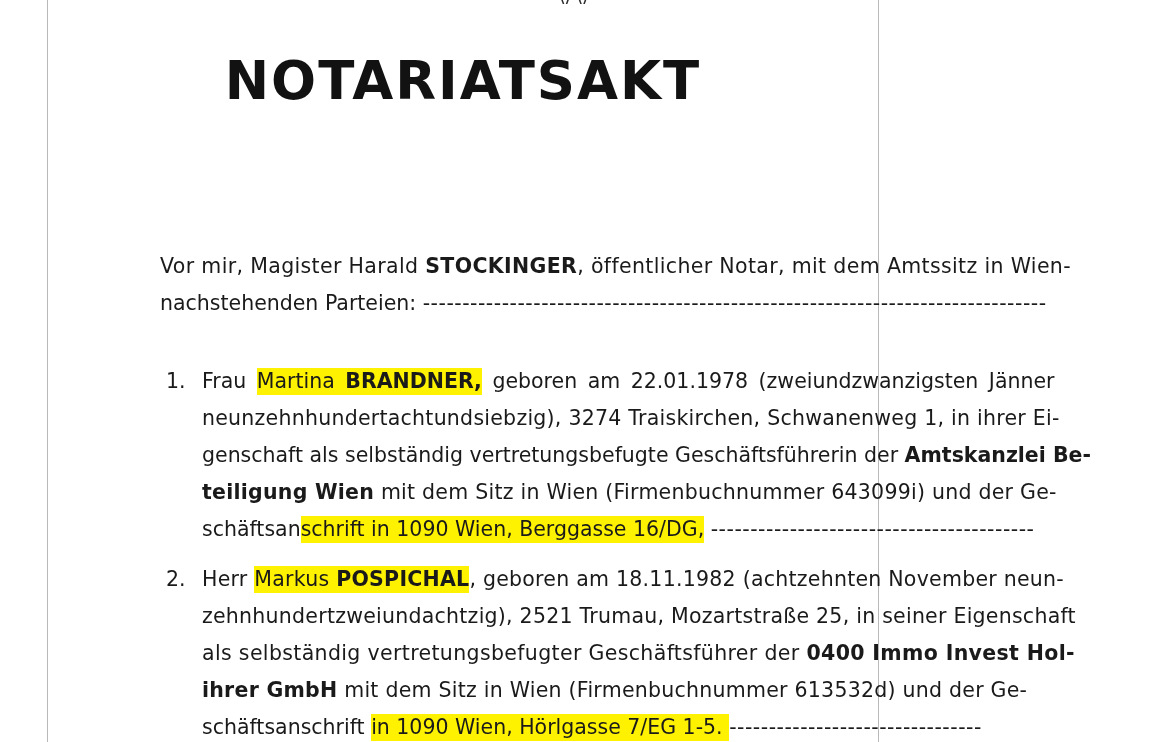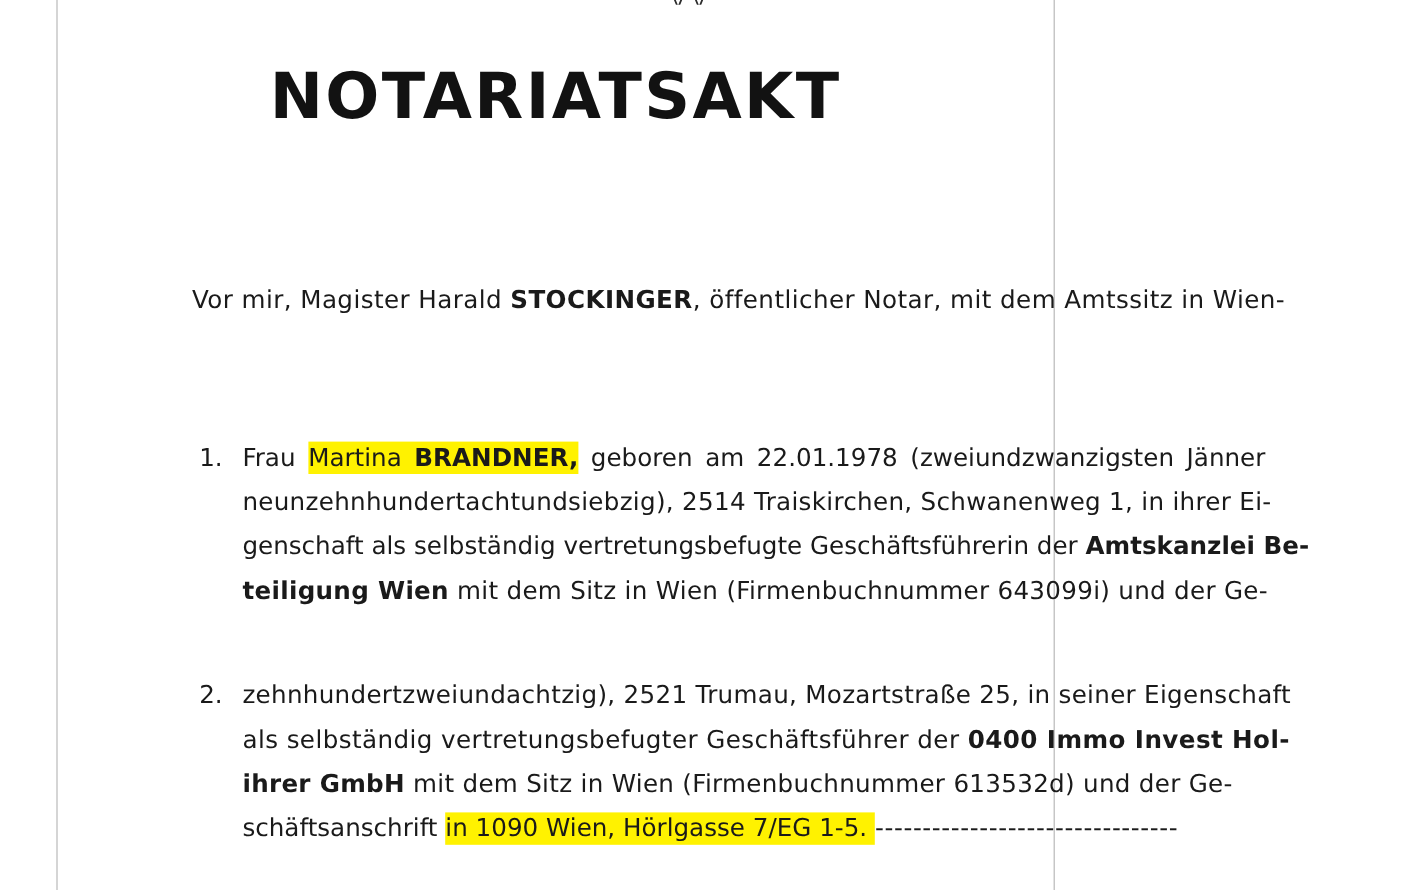--- a/index.html
+++ b/index.html
@@ -66,20 +66,21 @@
   }
 
   .para {
     position: absolute;
     left: 0;
     right: 0;
     font-size: 20.5px;
     line-height: 37px;
     color: #1a1a1a;
     text-align: justify;
+    margin-top: 16px;
   }
   .para .line {
     display: block;
     white-space: nowrap;
   }
 
   .intro { top: 232px; }
 
   .numbered {
     position: absolute;
@@ -133,35 +134,38 @@
   <div class="edge-rule right"></div>
 
   <div class="page-body">
 
     <div class="top-crop">y y</div>
 
     <div class="doc-title">NOTARIATSAKT</div>
 
     <div class="para intro">
       <span class="line j1">Vor mir, Magister Harald <span class="b">STOCKINGER</span>, öffentlicher Notar, mit dem Amtssitz in Wien-</span>
+      <span class="line">nachstehenden Parteien: <span class="dots">-------------------------------------------------------------------------------</span></span>
     </div>
 
     <div class="numbered item-1">
       <span class="num">1.</span>
       <div class="body">
         <span class="line wide">Frau <span class="hl">Martina <span class="b">BRANDNER,</span></span> geboren am 22.01.1978 (zweiundzwanzigsten Jänner</span>
-        <span class="line j2">neunzehnhundertachtundsiebzig), 2514 Traiskirchen, Schwanenweg 1, in ihrer Ei-</span>
+        <span class="line j2">neunzehnhundertachtundsiebzig), 3274 Traiskirchen, Schwanenweg 1, in ihrer Ei-</span>
         <span class="line">genschaft als selbständig vertretungsbefugte Geschäftsführerin der <span class="b">Amtskanzlei Be-</span></span>
         <span class="line j2"><span class="b">teiligung Wien</span> mit dem Sitz in Wien (Firmenbuchnummer 643099i) und der Ge-</span>
+        <span class="line">schäftsan<span class="hl">schrift in 1090 Wien, Berggasse 16/DG,</span> <span class="dots">-----------------------------------------</span></span>
       </div>
     </div>
 
     <div class="numbered item-2">
       <span class="num">2.</span>
       <div class="body">
+        <span class="line j2">Herr <span class="hl">Markus <span class="b">POSPICHAL</span></span>, geboren am 18.11.1982 (achtzehnten November neun-</span>
         <span class="line j2">zehnhundertzweiundachtzig), 2521 Trumau, Mozartstraße 25, in seiner Eigenschaft</span>
         <span class="line j1">als selbständig vertretungsbefugter Geschäftsführer der <span class="b">0400 Immo Invest Hol-</span></span>
         <span class="line j2"><span class="b">ihrer GmbH</span> mit dem Sitz in Wien (Firmenbuchnummer 613532d) und der Ge-</span>
         <span class="line">schäftsanschrift <span class="hl">in 1090 Wien, Hörlgasse 7/EG 1-5. </span><span class="dots">--------------------------------</span></span>
       </div>
     </div>
 
   </div>
 </div>
 

